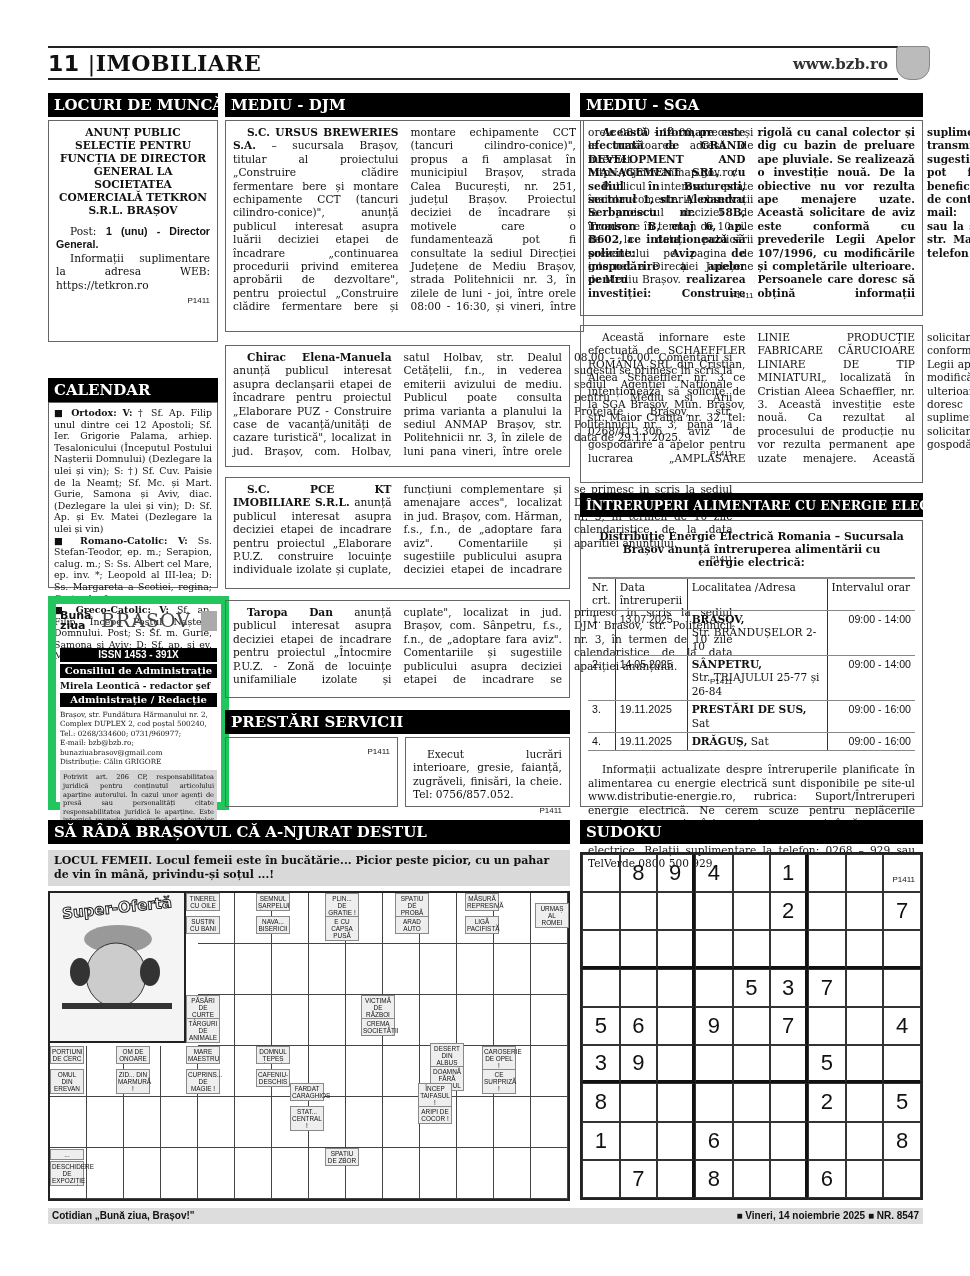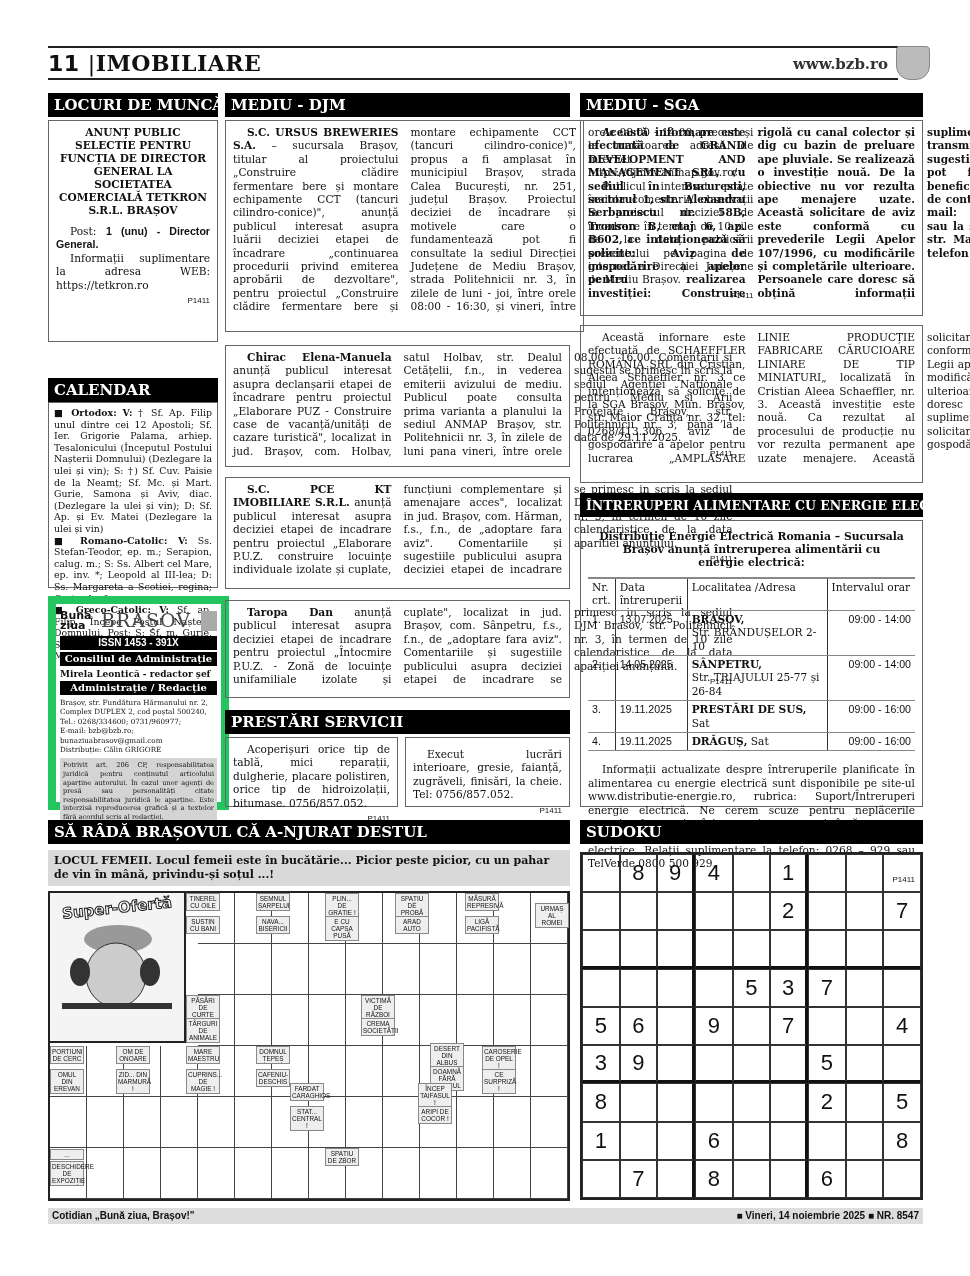--- a/index.html
+++ b/index.html
@@ -55,21 +55,21 @@
   <div>■ <b>Romano-Catolic: V:</b> <span>Ss. Stefan-Teodor, ep. m.; Serapion, calug. m.; S: Ss. Albert cel Mare, ep. inv. *; Leopold al III-lea; D: Ss. Margareta a Scotiei, regina; Gertruda, fc.</span></div>
   <div>■ <b>Greco-Catolic: V:</b> <span>Sf. ap. Filip. Începe Postul Nașterii Domnului. Post; S: Sf. m. Gurie, Samona și Aviv; D: Sf. ap. și ev. Matei.</span></div>
 </div>
 
 <div class="abs" style="left:48px;top:596px;width:181px;height:214px;border:8px solid #22c55e;padding:4px;font-size:7.2px;line-height:9.4px">
   <div style="display:flex;align-items:center;gap:3px;height:26px">
     <div style="font-family:'DejaVu Sans',sans-serif;font-weight:bold;font-size:11px;line-height:10px;width:38px">Bună ziua</div>
     <div style="font-size:19px;color:#444;letter-spacing:1px">BRAȘOV</div>
     <div style="width:16px;height:20px;background:#aaa;margin-left:auto"></div>
   </div>
-  <div style="background:#000;color:#fff;text-align:center;font-weight:bold;font-size:10px;line-height:14px;margin-top:2px" class="sans">ISSN 1453 - 391X</div>
+  <div style="background:#000;color:#fff;text-align:center;font-weight:bold;font-size:10px;line-height:14px;margin-top:14px" class="sans">ISSN 1453 - 391X</div>
   <div style="background:#000;color:#fff;text-align:center;font-weight:bold;font-size:10px;line-height:14px;margin-top:2px">Consiliul de Administrație</div>
   <div style="font-weight:bold;font-size:9px;line-height:13px;margin-top:2px">Mirela Leontică - redactor șef</div>
   <div style="background:#000;color:#fff;text-align:center;font-weight:bold;font-size:10px;line-height:14px">Administrație / Redacție</div>
   <div style="margin-top:3px">Brașov, str. Fundătura Hărmanului nr. 2,</div>
   <div>Complex DUPLEX 2, cod poștal 500240,</div>
   <div>Tel.: 0268/334600; 0731/960977;</div>
   <div>E-mail: bzb@bzb.ro; bunaziuabrasov@gmail.com</div>
   <div>Distribuție: Călin GRIGORE</div>
   <div style="background:#d4d4d4;margin-top:4px;padding:3px;font-size:6.6px;line-height:8.6px;text-align:justify">Potrivit art. 206 CP, responsabilitatea juridică pentru conținutul articolului aparține autorului. În cazul unor agenți de presă sau personalități citate responsabilitatea juridică le aparține. Este interzisă reproducerea grafică și a textelor fără acordul scris al redacției.</div>
 </div>
@@ -88,21 +88,20 @@
   <div class="ind"><b>S.C. PCE KT IMOBILIARE S.R.L.</b><span> anunță publicul interesat asupra deciziei etapei de incadrare pentru proiectul „Elaborare P.U.Z. construire locuințe individuale izolate și cuplate, funcțiuni complementare și amenajare acces", localizat in jud. Brașov, com. Hărman, f.s., f.n., de „adoptare fara aviz". Comentariile și sugestiile publicului asupra deciziei etapei de incadrare se primesc in scris la sediul DJM Brasov, str. Politehnicii nr. 3, în termen de 10 zile calendaristice de la data aparitiei anunțului.</span></div>
   <span class="p1411">P1411</span>
 </div>
 <div class="abs box" style="left:225px;top:600px;width:345px;height:98px;column-count:2;column-gap:12px">
   <div class="ind"><b>Taropa Dan</b><span> anunță publicul interesat asupra deciziei etapei de incadrare pentru proiectul „Întocmire P.U.Z. - Zonă de locuințe unifamiliale izolate și cuplate", localizat in jud. Brașov, com. Sânpetru, f.s., f.n., de „adoptare fara aviz". Comentariile și sugestiile publicului asupra deciziei etapei de incadrare se primesc in scris la sediul DJM Brasov, str. Politehnicii nr. 3, în termen de 10 zile calendaristice de la data apariției anunțului.</span></div>
   <span class="p1411">P1411</span>
 </div>
 
 <div class="abs sect" style="left:225px;top:710px;width:345px">PRESTĂRI SERVICII</div>
 <div class="abs box" style="left:225px;top:737px;width:173px;height:70px">
-  <div class="ind">Acoperișuri orice tip de tablă, mici reparații, dulgherie, placare polistiren, orice tip de hidroizolații, bitumase. 0756/857.052.</div>
   <span class="p1411">P1411</span>
 </div>
 <div class="abs box" style="left:405px;top:737px;width:165px;height:70px;padding-top:10px">
   <div class="ind">Execut lucrări interioare, gresie, faianță, zugrăveli, finisări, la cheie. Tel: 0756/857.052.</div>
   <span class="p1411">P1411</span>
 </div>
 
 <div class="abs sect" style="left:580px;top:93px;width:343px">MEDIU - SGA</div>
 <div class="abs box b" style="left:580px;top:120px;width:343px;height:196px;column-count:2;column-gap:12px">
   <div class="ind">Această informare este efectuată de GRAND DEVELOPMENT AND MANAGEMENT SRL, cu sediul în Bucuresti, sectorul 1, str. Alexandru Serbanescu nr. 58B, Tronson B, etaj 6, ap. B602, ce intenționează să solicite: Aviz de gospodărire a apelor pentru realizarea investiției: Construire rigolă cu canal colector și dig cu bazin de preluare ape pluviale. Se realizează o investiție nouă. De la obiective nu vor rezulta ape menajere uzate. Această solicitare de aviz este conformă cu prevederile Legii Apelor 107/1996, cu modificările și completările ulterioare. Persoanele care doresc să obțină informații suplimentare sau să transmită observații, sugestii și recomandări le pot face la adresa beneficiarului, persoană de contact: Grosu Răzvan, mail: razvan@norrma.ro, sau la sediul SGA Brașov, str. Maior Cranța nr. 32, telefon 0268/412.277.</div>

